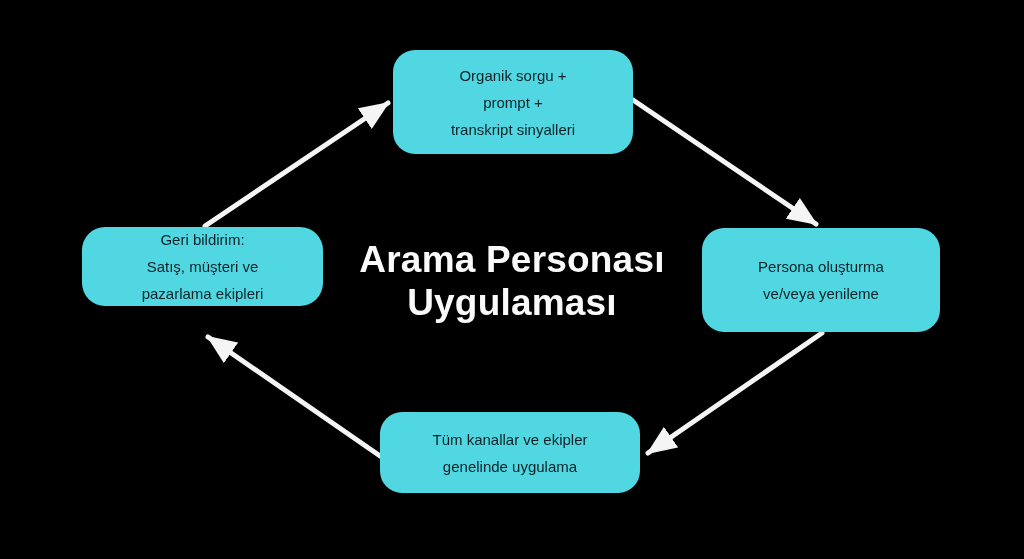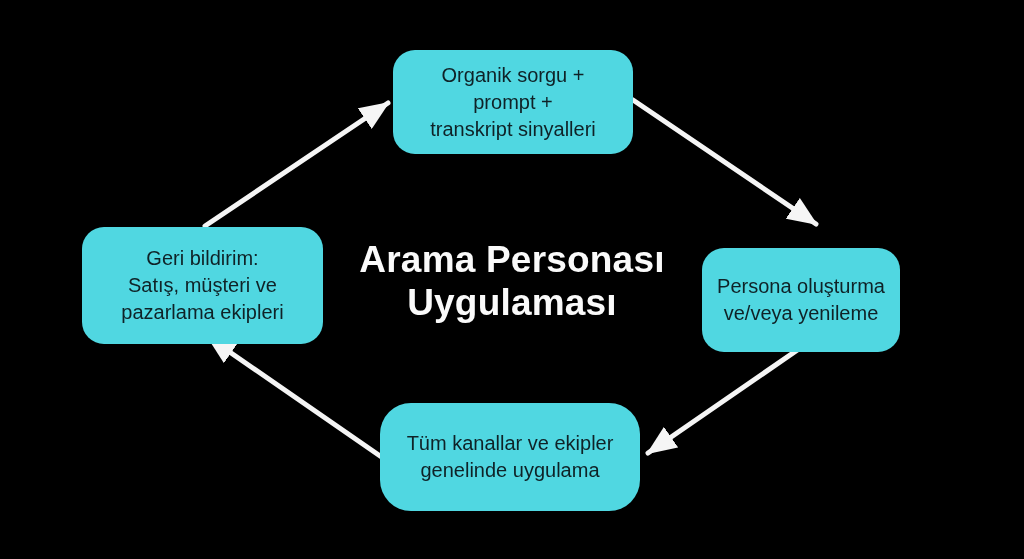--- a/index.html
+++ b/index.html
@@ -31,32 +31,32 @@
   }
   .node {
     position: absolute;
     background: var(--node_fill, #50d7e1);
     color: var(--node_text, #0f2227);
     border-radius: 22px;
     display: flex;
     align-items: center;
     justify-content: center;
     text-align: center;
-    font-size: 20px;
+    font-size: 15px;
     font-weight: 500;
     line-height: 27px;
   }
   .node-label {
     white-space: pre-line;
     padding: 4px 10px;
   }
   .node-top    { left: 393px; top: 50px;  width: 240px; height: 104px; }
-  .node-right  { left: 702px; top: 228px; width: 198px; height: 104px; margin-top: 20px; }
-  .node-bottom { left: 380px; top: 403px; width: 260px; height: 108px; border-radius: 31px; }
-  .node-left   { left: 82px;  top: 227px; width: 241px; height: 117px; }
+  .node-right  { left: 702px; top: 228px; width: 238px; height: 104px; }
+  .node-bottom { left: 380px; top: 412px; width: 260px; height: 81px; }
+  .node-left   { left: 82px;  top: 227px; width: 241px; height: 79px; border-radius: 23px; }
   .diagram-title {
     position: absolute;
     left: 512px;
     top: 281px;
     transform: translate(-50%, -50%);
     color: var(--title_text, #fafafa);
     font-size: 37px;
     font-weight: 700;
     line-height: 43px;
     text-align: center;

